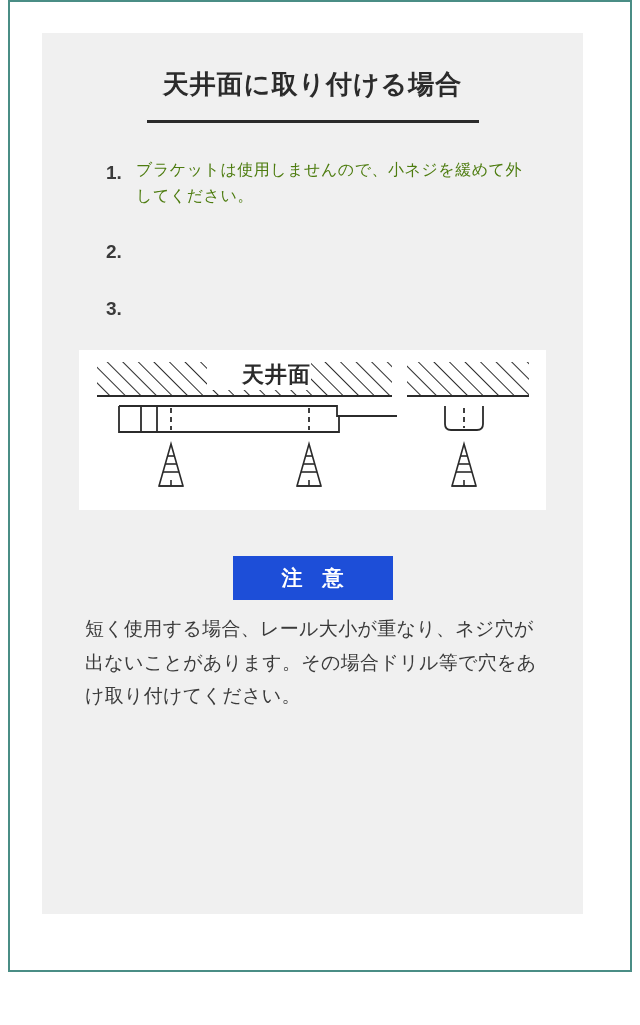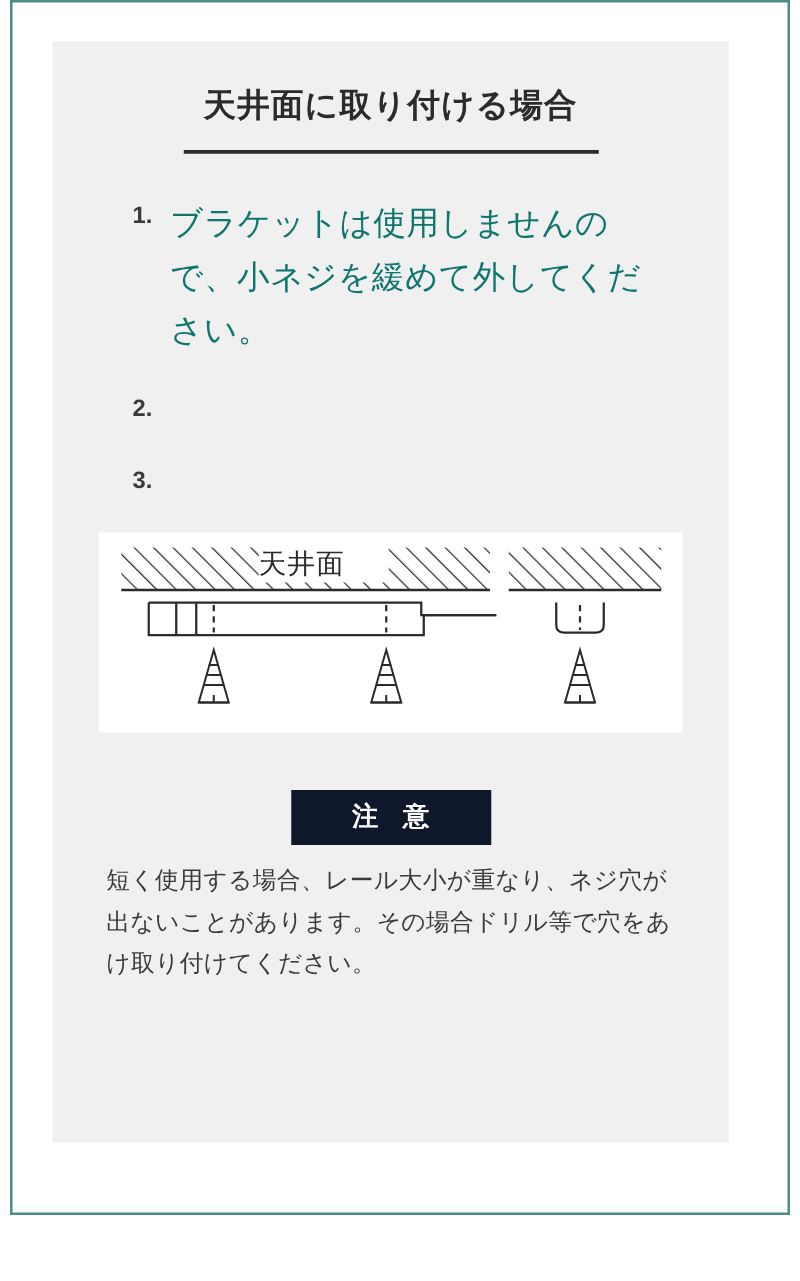--- a/index.html
+++ b/index.html
@@ -68,23 +68,23 @@
   }
   .step-num {
     font-size: 19px;
     font-weight: bold;
     color: #3a3a3a;
     width: 30px;
     flex: none;
     line-height: 1.65;
   }
   .step-text {
-    font-size: 26px;
+    font-size: 16px;
     line-height: 1.65;
-    color: #0f766e;
+    color: #4d7c0f;
     letter-spacing: 0.5px;
   }
 
   
   .diagram-wrap {
     margin: 8px auto 0 auto;
     width: 467px;
     height: 160px;
     background: #ffffff;
     position: relative;
@@ -93,30 +93,31 @@
   .ceiling-label {
     position: absolute;
     left: 128px;
     top: 10px;
     width: 104px;
     height: 30px;
     background: #ffffff;
     color: #2b2b2b;
     font-size: 22px;
     line-height: 30px;
-    text-align: left;
+    text-align: right;
     letter-spacing: 1px;
+    font-weight: bold;
   }
 
   
   .caution-badge {
     margin: 46px auto 0 auto;
     width: 160px;
     height: 44px;
-    background: #0f172a;
+    background: #1d4ed8;
     color: #ffffff;
     font-size: 21px;
     font-weight: bold;
     letter-spacing: 7px;
     text-align: center;
     line-height: 44px;
     text-indent: 7px;
   }
   .caution-body {
     margin: 12px auto 0 auto;

